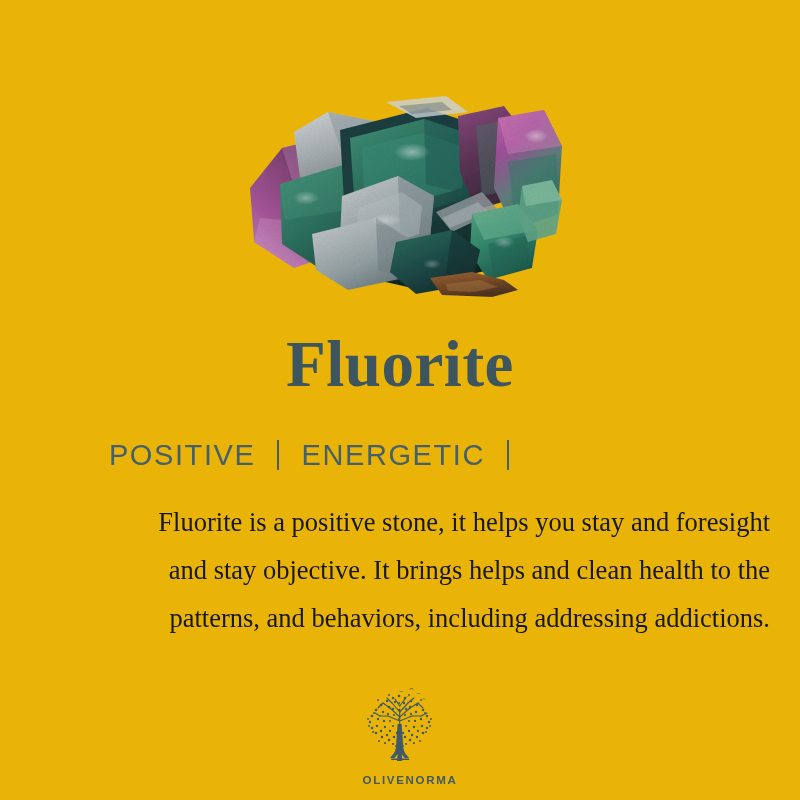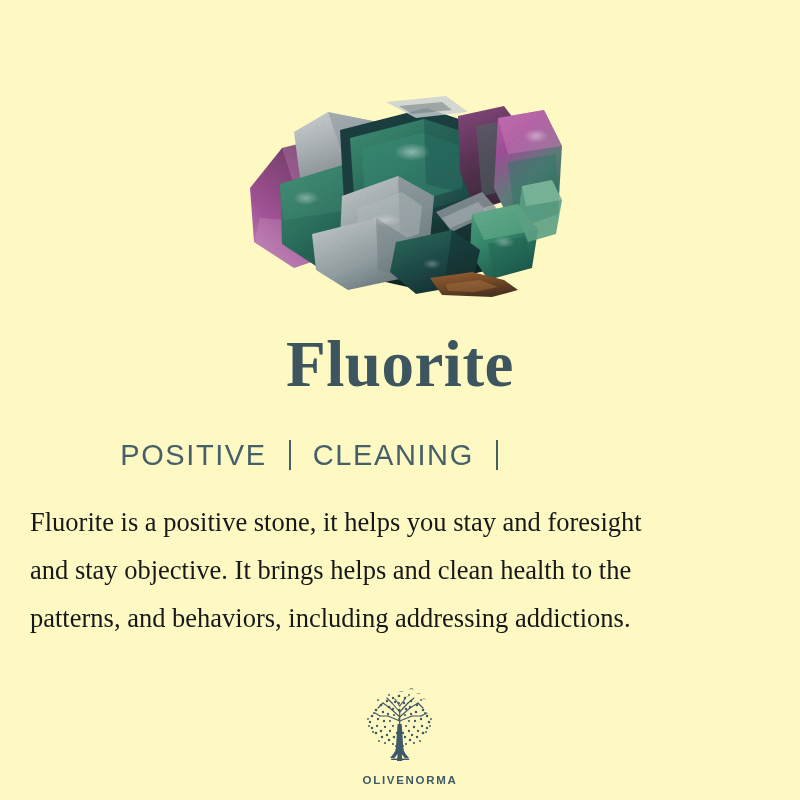--- a/index.html
+++ b/index.html
@@ -13,21 +13,21 @@
     height: 800px;
     overflow: hidden;
     font-family: "Liberation Serif", serif;
     -webkit-font-smoothing: antialiased;
   }
 
   .card {
     position: relative;
     width: 800px;
     height: 800px;
-    background: #fef9c3;
+    background: #eab308;
     display: flex;
     flex-direction: column;
     align-items: center;
   }
 
   
   .specimen-wrap {
     position: absolute;
     left: 0;
     top: 0;
@@ -83,21 +83,21 @@
     margin: 0 22px;
     flex: 0 0 auto;
   }
 
   
   .body-copy {
     position: absolute;
     left: 30px;
     top: 498px;
     width: 740px;
-    text-align: left;
+    text-align: right;
     font-family: "Liberation Serif", serif;
     font-size: 26.5px;
     font-weight: 400;
     color: #16181a;
   }
   .body-copy .line {
     display: block;
     height: 48px;
     line-height: 48px;
     white-space: nowrap;
@@ -264,21 +264,21 @@
         </g>
       </svg>
     </div>
   </div>
 
   <div class="title">Fluorite</div>
 
   <div class="keywords">
     <span class="kw">POSITIVE</span>
     <span class="kw-sep"></span>
-    <span class="kw">CLEANING</span>
+    <span class="kw">ENERGETIC</span>
     <span class="kw-sep"></span>
   </div>
 
   <div class="body-copy">
     <span class="line">Fluorite is a positive stone, it helps you stay and foresight</span>
     <span class="line">and stay objective. It brings helps and clean health to the</span>
     <span class="line">patterns, and behaviors, including addressing addictions.</span>
   </div>
 
   <div class="logo">

